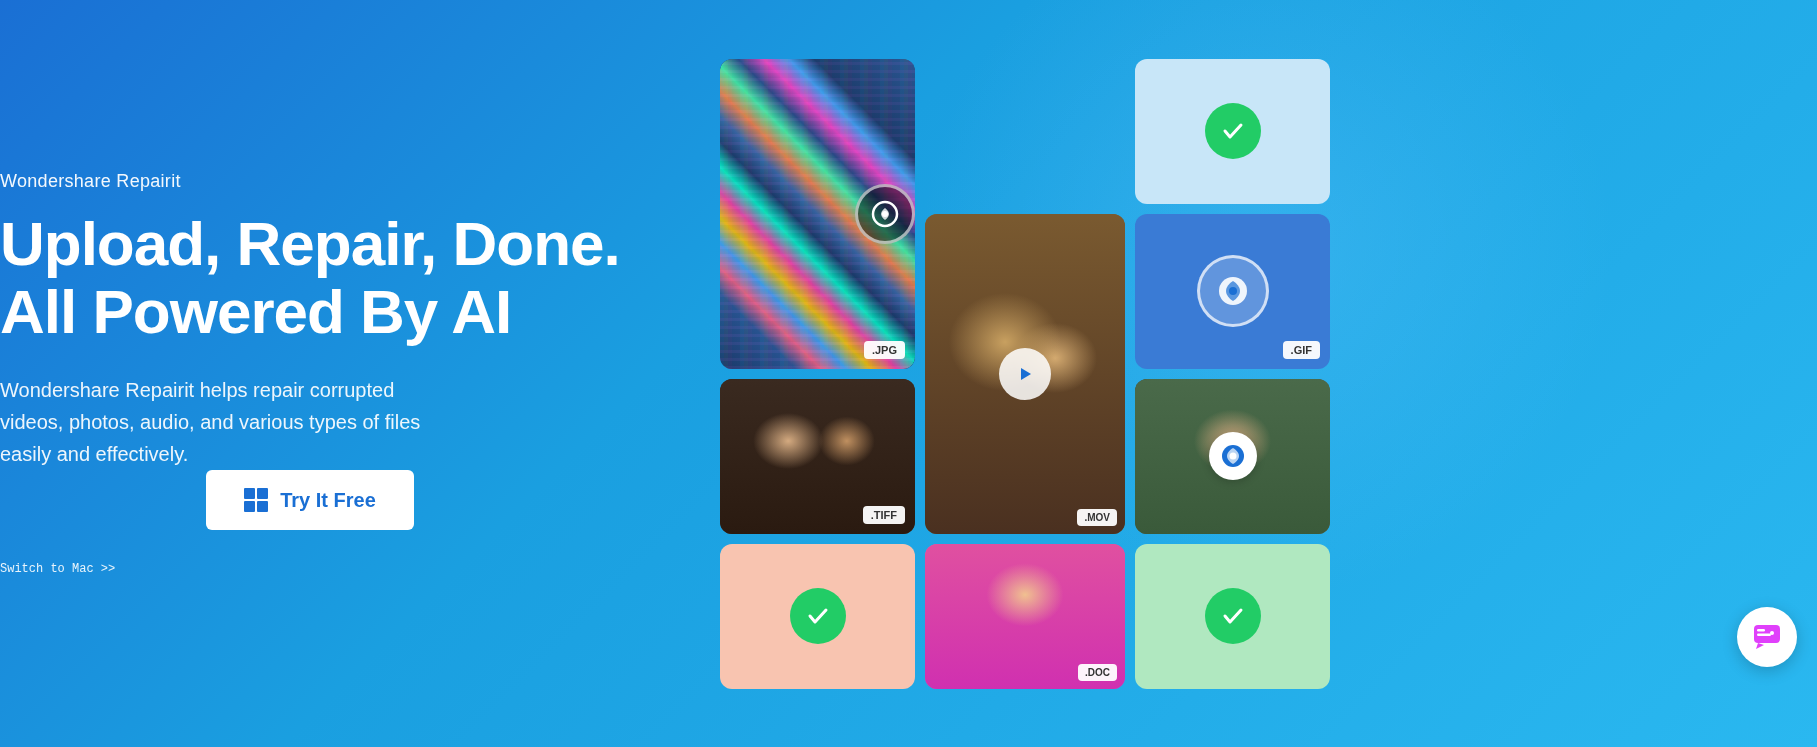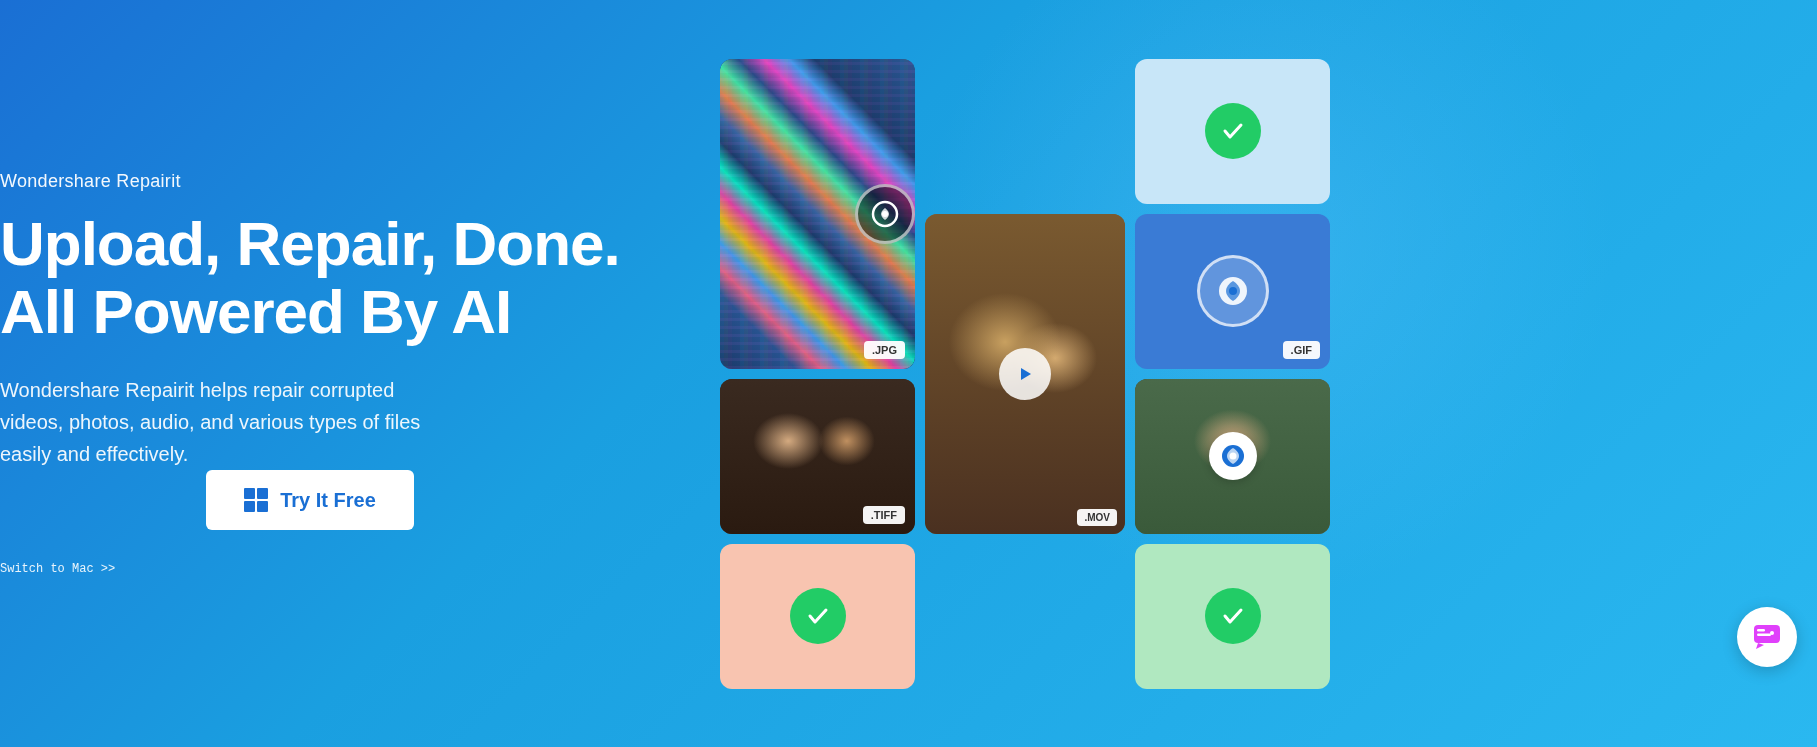--- a/index.html
+++ b/index.html
@@ -538,20 +538,24 @@
     </div>
 
     <div class="media-card card-check-pink">
       <div class="check-circle">
         <svg viewBox="0 0 28 28" fill="none">
           <path d="M6 14 L11 20 L22 8" stroke="white" stroke-width="3" stroke-linecap="round" stroke-linejoin="round"></path>
         </svg>
       </div>
     </div>
 
+    <div class="media-card card-woman">
+      <div class="photo-woman" style="position:absolute;inset:0;"></div>
+      <div class="doc-badge">.DOC</div>
+    </div>
 
     <div class="media-card card-guy">
       <div class="photo-guy" style="position:absolute;inset:0;"></div>
       <div class="small-repairit" style="position:relative;z-index:2;">
         <svg width="28" height="28" viewBox="0 0 28 28" fill="none">
           <circle cx="14" cy="14" r="11" fill="#1a6fd4"></circle>
           <path d="M14 6 C14 6 20 9.5 20 14 C20 18.5 14 22 14 22 C14 22 8 18.5 8 14 C8 9.5 14 6 14 6Z" fill="white" opacity="0.7"></path>
           <circle cx="14" cy="14" r="3.5" fill="white"></circle>
         </svg>
       </div>

